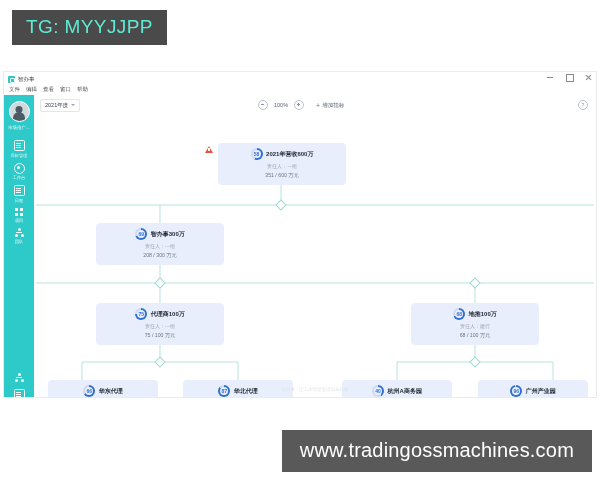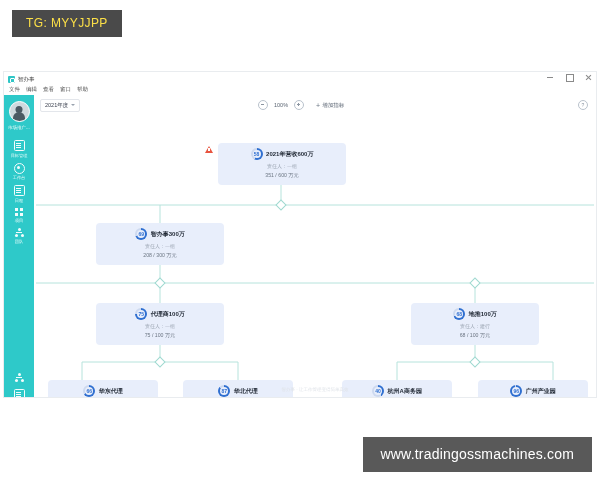--- a/index.html
+++ b/index.html
@@ -7,31 +7,31 @@
   body{
     width:600px;height:480px;overflow:hidden;
     background:#ffffff;
     font-family:"Liberation Sans","DejaVu Sans",sans-serif;
     position:relative;
   }
 
   
   .tg-banner{
     position:absolute;left:12px;top:10px;
-    background:#4a4a4a;color:#fde047;
+    background:#4a4a4a;color:#5eead4;
     padding:6px 14px 7px 14px;
-    font-size:12px;letter-spacing:.4px;
+    font-size:19px;letter-spacing:.4px;
     z-index:40;
   }
   
   .url-banner{
     position:absolute;right:8px;bottom:8px;
     background:#595959;color:#ffffff;
     padding:9px 18px 10px 18px;
-    font-size:14px;letter-spacing:.2px;
+    font-size:20px;letter-spacing:.2px;
     z-index:40;
   }
 
   
   .app-window{
     position:absolute;left:4px;top:72px;
     width:592px;height:325px;
     background:#ffffff;
     box-shadow:0 0 0 1px #e9ecef;
     overflow:hidden;

